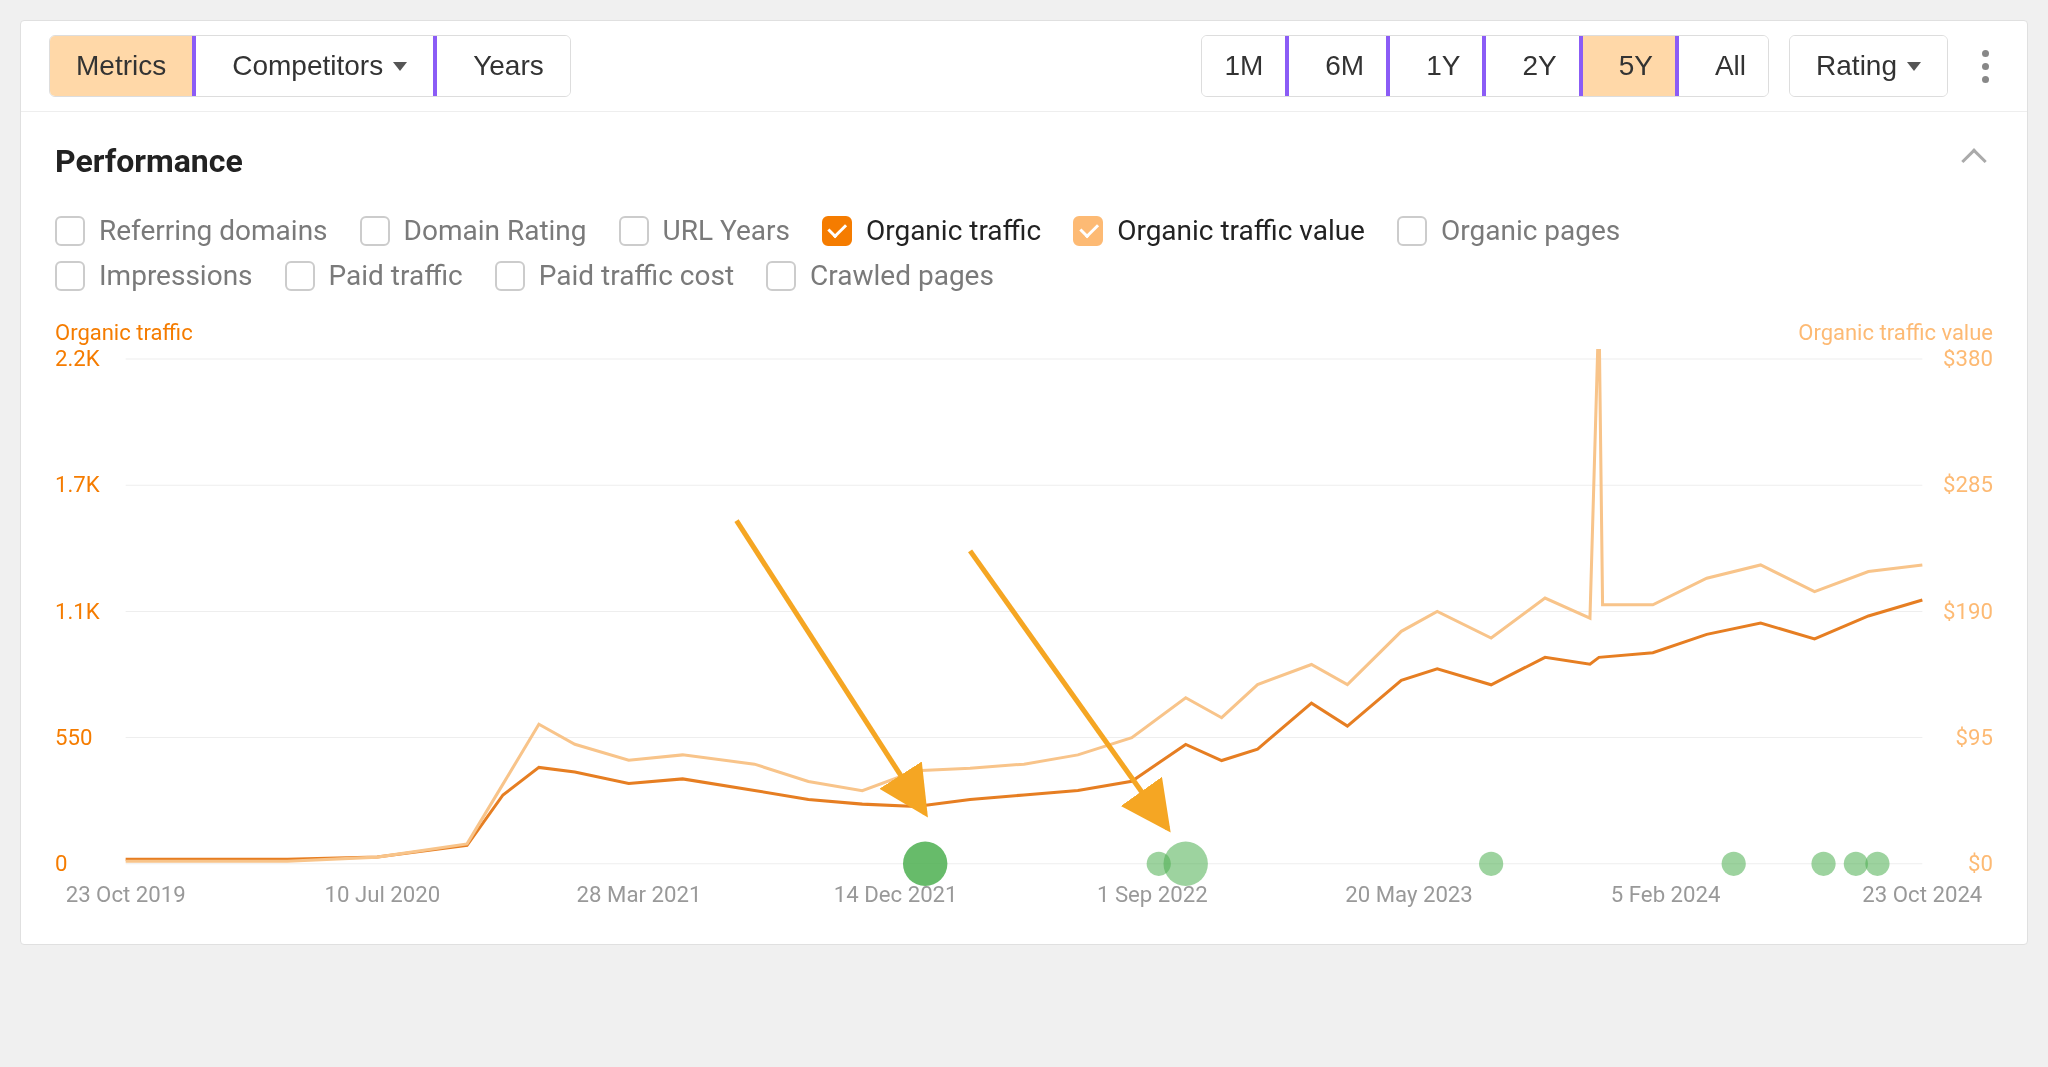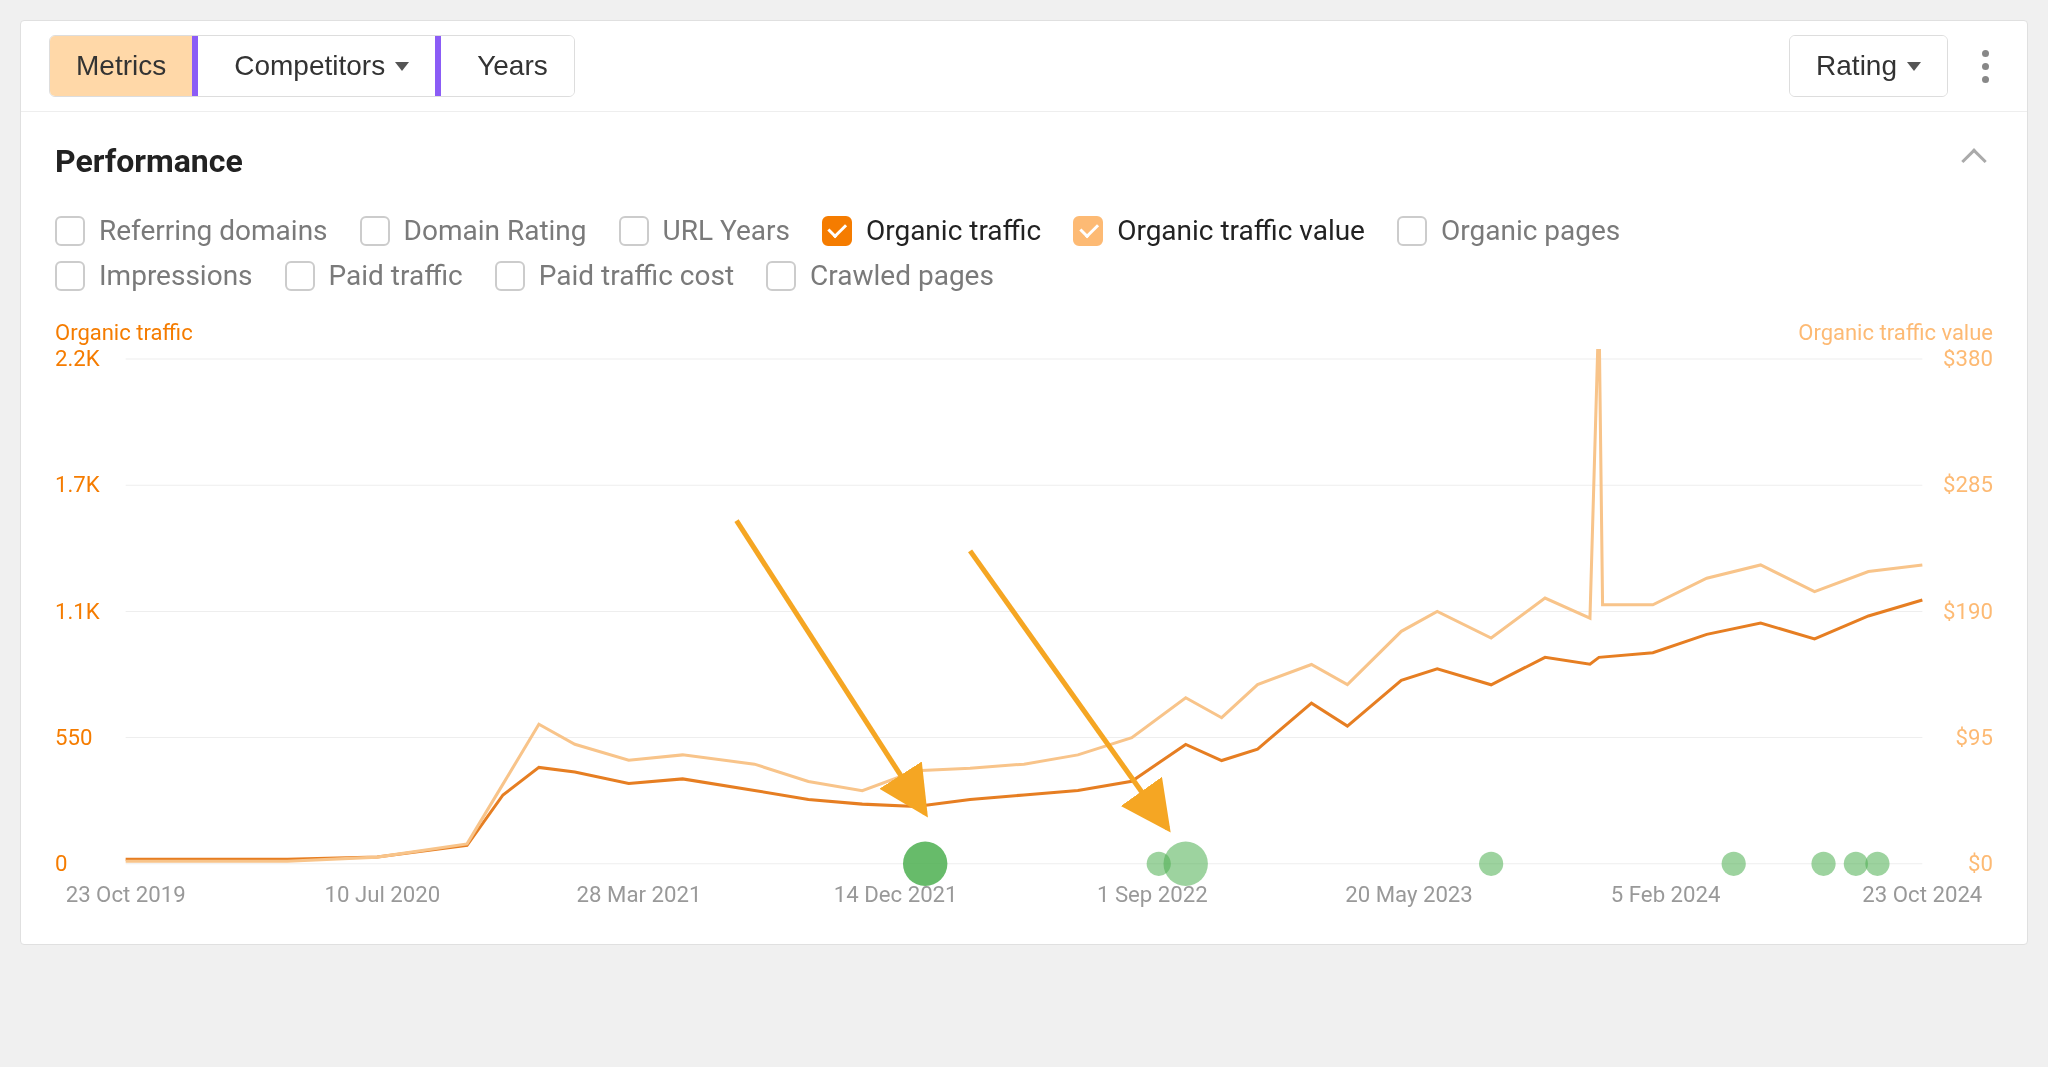--- a/index.html
+++ b/index.html
@@ -23,21 +23,21 @@
     padding: 14px 28px;
     border-bottom: 1px solid #eee;
     gap: 0;
   }
   .btn-group {
     display: inline-flex;
     border: 1px solid #ddd;
     border-radius: 6px;
     overflow: hidden;
   }
-  .btn-group .btn + .btn { border-left: 6px solid #8b5cf6; padding-left: 36px; }
+  .btn-group .btn + .btn { border-left: 4px solid #8b5cf6; padding-left: 36px; }
   .btn {
     background: #fff;
     border: none;
     padding: 14px 26px;
     font-size: 28px;
     color: #333;
     display: inline-flex;
     align-items: center;
     gap: 10px;
     cursor: pointer;
@@ -168,20 +168,28 @@
         </button>
         <button class="btn">
           <span>Competitors</span>
           <span class="caret-down"></span>
         </button>
         <button class="btn">
           <span>Years</span>
         </button>
       </div>
     <div class="spacer"></div>
+    <div class="btn-group range-group" id="range-tabs">
+        <button class="btn">1M</button>
+        <button class="btn">6M</button>
+        <button class="btn">1Y</button>
+        <button class="btn">2Y</button>
+        <button class="btn active">5Y</button>
+        <button class="btn">All</button>
+      </div>
     <div class="btn-group" style="margin-left:20px">
       <button class="btn">
         <span>Rating</span>
         <span class="caret-down"></span>
       </button>
     </div>
     <div class="kebab">
       <span></span>
         <span></span>
         <span></span>

